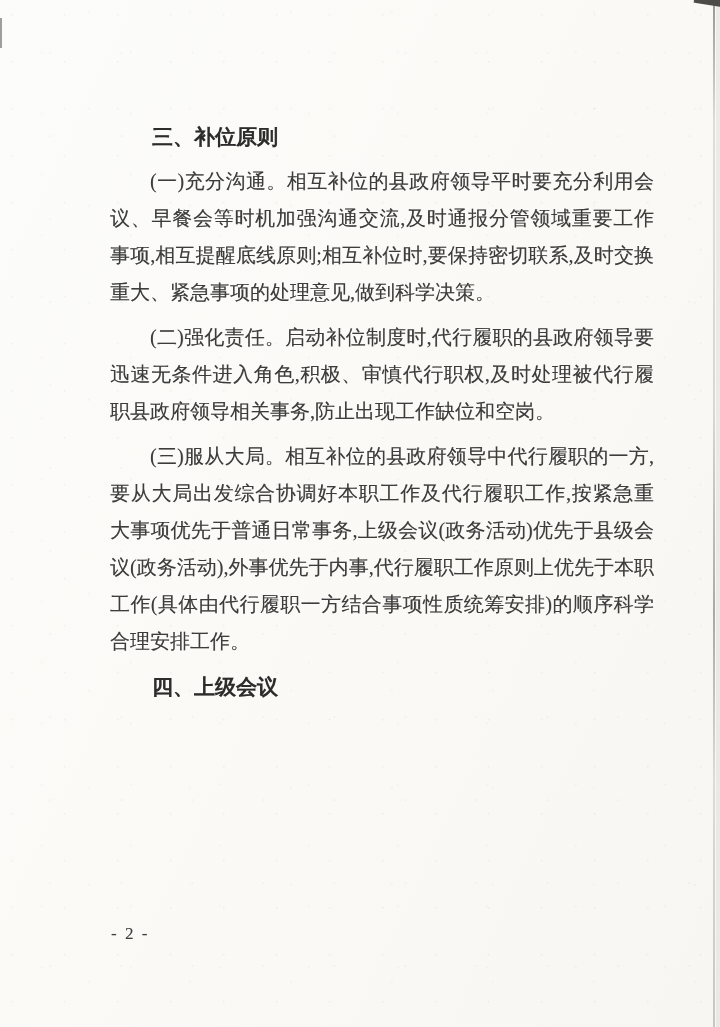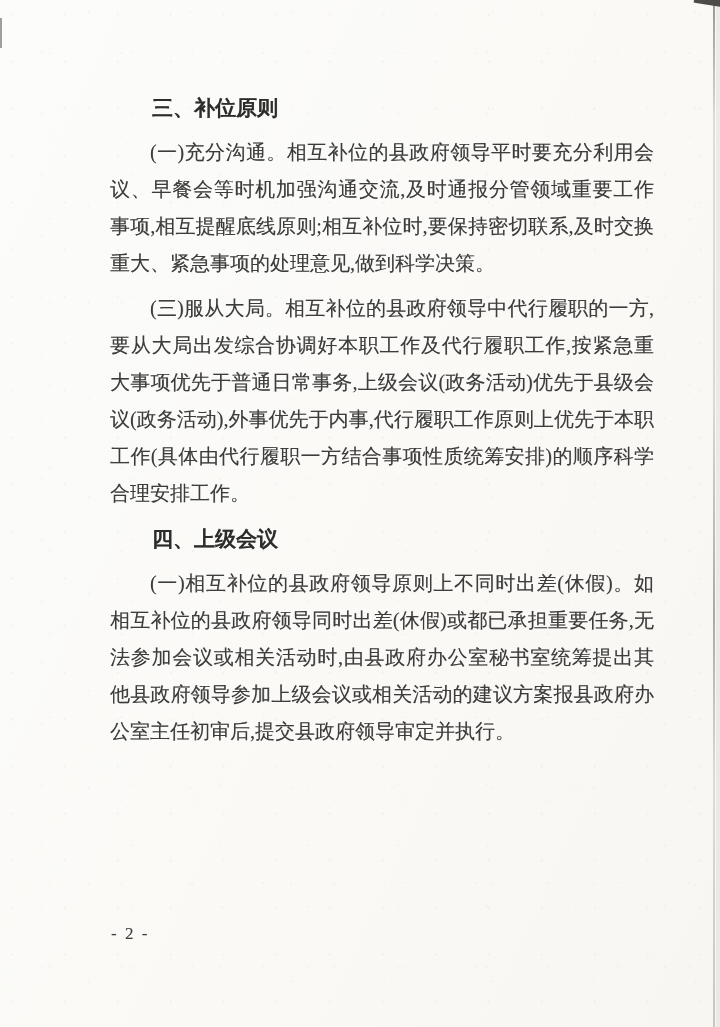--- a/index.html
+++ b/index.html
@@ -68,21 +68,21 @@
     top: 18px;
     width: 2px;
     height: 30px;
     background: rgba(82,82,78,0.55);
     filter: blur(0.4px);
   }
   
   .content {
     position: absolute;
     left: 102px;
-    top: 89px;
+    top: 118px;
     width: 560px;
     font-size: 20px;
     line-height: 37px;
     color: #3c3c3c;
     text-align: justify;
     text-justify: inter-character;
     text-shadow: 0.3px 0.4px 0.5px rgba(90,88,84,0.45);
   }
   .para {
     margin: 8px;
@@ -113,19 +113,19 @@
 
 <div class="page">
   <div class="scan-right-strip"></div>
   <div class="scan-edge-line"></div>
   <div class="corner-top-right"></div>
   <div class="edge-left-tick"></div>
 
   <div class="content" id="doc-content">
       <div class="heading">三、补位原则</div>
       <div class="para">(一)充分沟通。相互补位的县政府领导平时要充分利用会议、早餐会等时机加强沟通交流,及时通报分管领域重要工作事项,相互提醒底线原则;相互补位时,要保持密切联系,及时交换重大、紧急事项的处理意见,做到科学决策。</div>
+      <div class="para">(二)强化责任。启动补位制度时,代行履职的县政府领导要迅速无条件进入角色,积极、审慎代行职权,及时处理被代行履职县政府领导相关事务,防止出现工作缺位和空岗。</div>
       <div class="para">(三)服从大局。相互补位的县政府领导中代行履职的一方,要从大局出发综合协调好本职工作及代行履职工作,按紧急重大事项优先于普通日常事务,上级会议(政务活动)优先于县级会议(政务活动),外事优先于内事,代行履职工作原则上优先于本职工作(具体由代行履职一方结合事项性质统筹安排)的顺序科学合理安排工作。</div>
       <div class="heading">四、上级会议</div>
-      <div class="para">(一)相互补位的县政府领导原则上不同时出差(休假)。如相互补位的县政府领导同时出差(休假)或都已承担重要任务,无法参加会议或相关活动时,由县政府办公室秘书室统筹提出其他县政府领导参加上级会议或相关活动的建议方案报县政府办公室主任初审后,提交县政府领导审定并执行。</div>
     </div>
 
   <div class="page-number">- 2 -</div>
 </div>
 
 </body></html>

